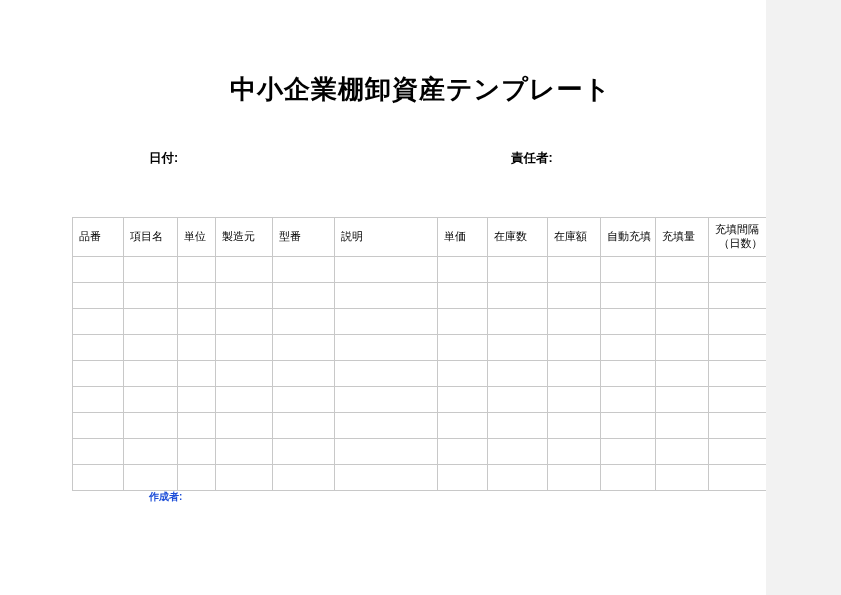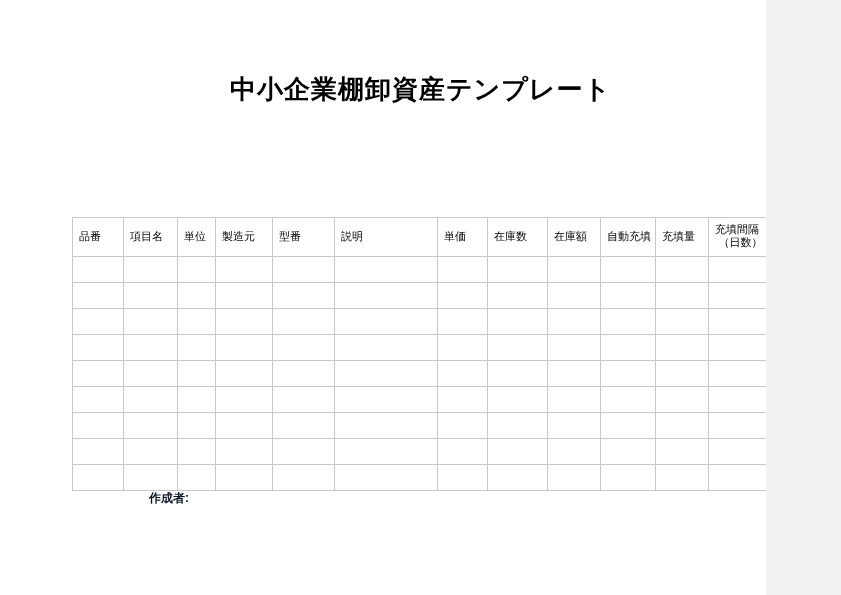--- a/index.html
+++ b/index.html
@@ -77,42 +77,45 @@
     font-weight: normal;
     color: #000000;
     text-align: left;
     padding-left: 6px;
     padding-right: 3px;
     line-height: 1.25;
   }
   table.inventory th .hdr-sub {
     display: block;
     text-align: center;
-    font-family: Liberation Mono, monospace;
   }
   table.inventory td {
     height: 25px;
   }
   .footer-field {
     position: absolute;
     top: 490px;
     left: 149px;
-    font-size: 12px;
+    font-size: 10px;
     font-weight: bold;
-    color: #0f172a;
+    color: #1d4ed8;
     white-space: nowrap;
   }
 </style>
 </head>
 <body>
 
 <div class="page">
 
   <div class="doc-title">中小企業棚卸資産テンプレート</div>
 
+  <div class="meta-row">
+    <span class="meta-field meta-date">日付:</span>
+    <span class="meta-field meta-owner">責任者:</span>
+  </div>
 
   <div class="table-wrap">
     <table class="inventory">
       <colgroup>
         <col style="width:51px">
         <col style="width:54px">
         <col style="width:38px">
         <col style="width:57px">
         <col style="width:62px">
         <col style="width:103px">

